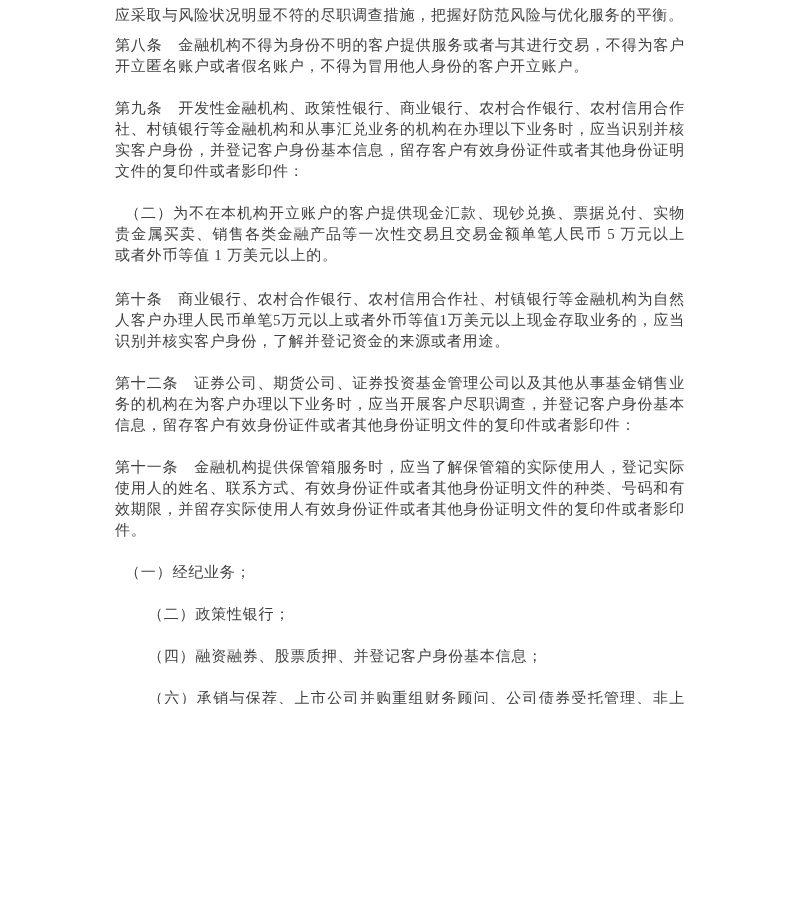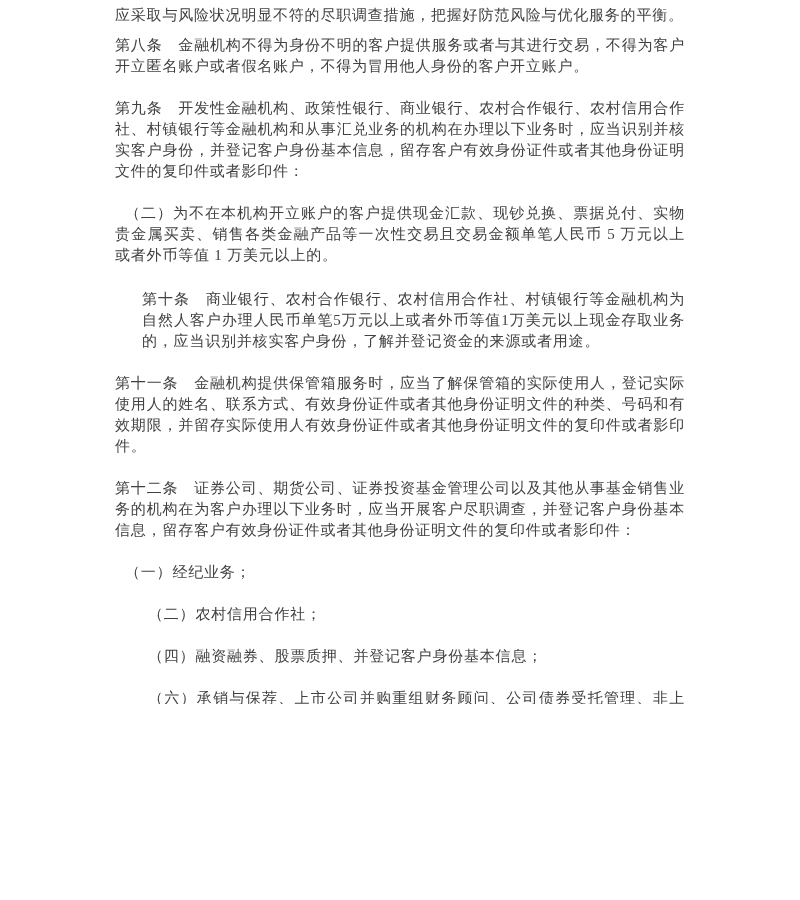--- a/index.html
+++ b/index.html
@@ -23,34 +23,34 @@
   }
   .para {
     margin: 0 0 21px 0;
     text-align: justify;
     text-justify: inter-ideograph;
     word-break: break-all;
   }
   
   .gap-sm-after { margin-bottom: 9px; }
   
-  .gap-lg-before { margin-top: 23px; margin-left: 27px; }
+  .gap-lg-before { margin-top: 23px; }
   
   .indent-sm { text-indent: 10px; }
   
   .indent-lg { text-indent: 33px; }
 </style>
 </head>
 <body>
 
 <div class="page">
   <p class="para gap-sm-after">应采取与风险状况明显不符的尽职调查措施，把握好防范风险与优化服务的平衡。</p>
   <p class="para">第八条　金融机构不得为身份不明的客户提供服务或者与其进行交易，不得为客户开立匿名账户或者假名账户，不得为冒用他人身份的客户开立账户。</p>
   <p class="para">第九条　开发性金融机构、政策性银行、商业银行、农村合作银行、农村信用合作社、村镇银行等金融机构和从事汇兑业务的机构在办理以下业务时，应当识别并核实客户身份，并登记客户身份基本信息，留存客户有效身份证件或者其他身份证明文件的复印件或者影印件：</p>
   <p class="para indent-sm">（二）为不在本机构开立账户的客户提供现金汇款、现钞兑换、票据兑付、实物贵金属买卖、销售各类金融产品等一次性交易且交易金额单笔人民币 5 万元以上或者外币等值 1 万美元以上的。</p>
   <p class="para gap-lg-before">第十条　商业银行、农村合作银行、农村信用合作社、村镇银行等金融机构为自然人客户办理人民币单笔5万元以上或者外币等值1万美元以上现金存取业务的，应当识别并核实客户身份，了解并登记资金的来源或者用途。</p>
+  <p class="para">第十二条　证券公司、期货公司、证券投资基金管理公司以及其他从事基金销售业务的机构在为客户办理以下业务时，应当开展客户尽职调查，并登记客户身份基本信息，留存客户有效身份证件或者其他身份证明文件的复印件或者影印件：</p>
   <p class="para">第十一条　金融机构提供保管箱服务时，应当了解保管箱的实际使用人，登记实际使用人的姓名、联系方式、有效身份证件或者其他身份证明文件的种类、号码和有效期限，并留存实际使用人有效身份证件或者其他身份证明文件的复印件或者影印件。</p>
-  <p class="para">第十二条　证券公司、期货公司、证券投资基金管理公司以及其他从事基金销售业务的机构在为客户办理以下业务时，应当开展客户尽职调查，并登记客户身份基本信息，留存客户有效身份证件或者其他身份证明文件的复印件或者影印件：</p>
   <p class="para indent-sm">（一）经纪业务；</p>
-  <p class="para indent-lg">（二）农村信用合作社；</p>
+  <p class="para indent-lg">（二）政策性银行；</p>
   <p class="para indent-lg">（四）融资融券、股票质押、并登记客户身份基本信息；</p>
   <p class="para indent-lg">（六）承销与保荐、上市公司并购重组财务顾问、公司债券受托管理、非上市公众公司推荐、资产证券化等业务；</p>
 </div>
 
 </body></html>

